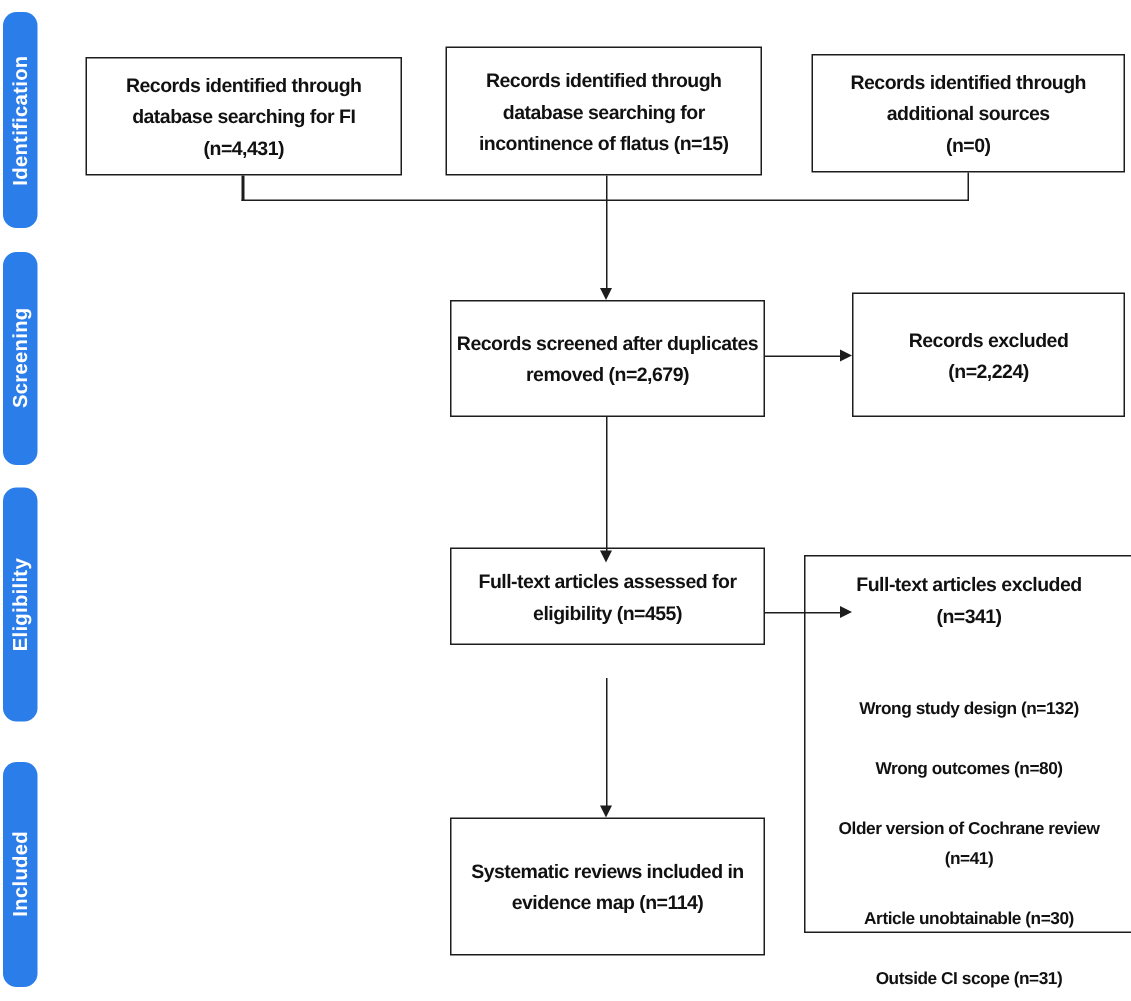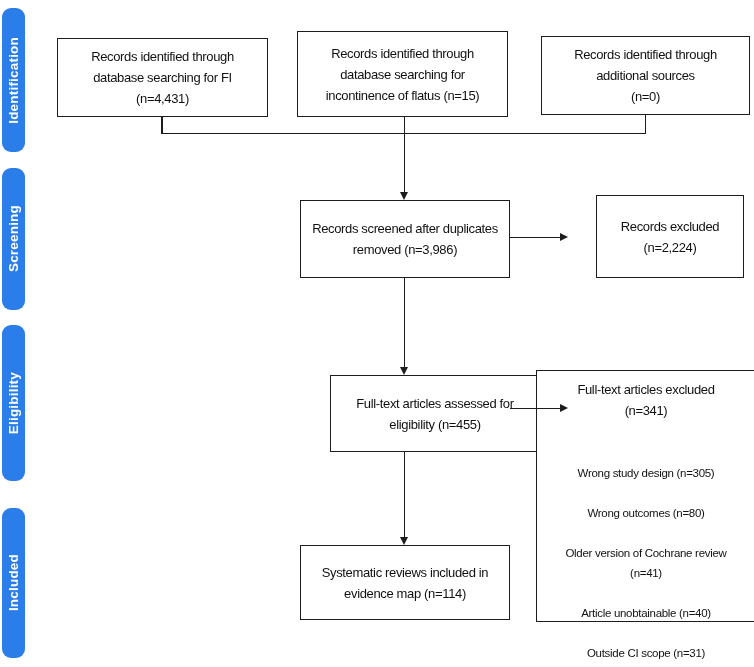--- a/index.html
+++ b/index.html
@@ -34,21 +34,21 @@
   .box {
     position: absolute;
     box-sizing: border-box;
     border: 1.5px solid #1d1d1d;
     background: #ffffff;
     display: flex;
     align-items: center;
     justify-content: center;
     text-align: center;
     color: #111111;
-    font-weight: normal;
+    font-weight: bold;
     font-size: 13px;
     letter-spacing: -0.35px;
     line-height: 21px;
     white-space: pre-line;
     padding: 2px;
   }
   .box.tall {
     flex-direction: column;
     justify-content: flex-start;
     align-items: center;
@@ -103,43 +103,43 @@
 database searching for FI
 (n=4,431)</div>
   <div class="box" style="left:297px;top:31px;width:211px;height:86px;">Records identified through
 database searching for
 incontinence of flatus (n=15)</div>
   <div class="box" style="left:541px;top:36px;width:209px;height:79px;">Records identified through
 additional sources
 (n=0)</div>
 
   <div class="box" style="left:300px;top:200px;width:210px;height:78px;">Records screened after duplicates
-removed (n=3,986)</div>
-  <div class="box" style="left:596px;top:195px;width:148px;height:83px;">Records excluded
+removed (n=2,679)</div>
+  <div class="box" style="left:568px;top:195px;width:182px;height:83px;">Records excluded
 (n=2,224)</div>
 
-  <div class="box" style="left:300px;top:375px;width:210px;height:77px;margin-left:30px;">Full-text articles assessed for
+  <div class="box" style="left:300px;top:365px;width:210px;height:65px;">Full-text articles assessed for
 eligibility (n=455)</div>
   <div class="box tall" style="left:536px;top:370px;width:220px;height:252px;">
     <div>Full-text articles excluded
 (n=341)</div>
     <div class="reasons">
-      <div>Wrong study design (n=305)</div>
+      <div>Wrong study design (n=132)</div>
       <div>Wrong outcomes (n=80)</div>
       <div>Older version of Cochrane review
 (n=41)</div>
-      <div>Article unobtainable (n=40)</div>
+      <div>Article unobtainable (n=30)</div>
       <div>Outside CI scope (n=31)</div>
       
       
       
     </div>
   </div>
 
-  <div class="box" style="left:300px;top:545px;width:210px;height:75px;">Systematic reviews included in
+  <div class="box" style="left:300px;top:545px;width:210px;height:92px;">Systematic reviews included in
 evidence map (n=114)</div>
 
   <div class="vline" style="left:161px;top:117px;height:17px;"></div>
   <div class="vline" style="left:644.5px;top:115px;height:19px;"></div>
   <div class="hline" style="left:161px;top:132.5px;width:485px;"></div>
 
   <div class="vline" style="left:403.5px;top:117px;height:76px;"></div>
   <div class="ah-down" style="left:400px;top:192px;"></div>
 
   <div class="vline" style="left:403.5px;top:278px;height:90px;"></div>

